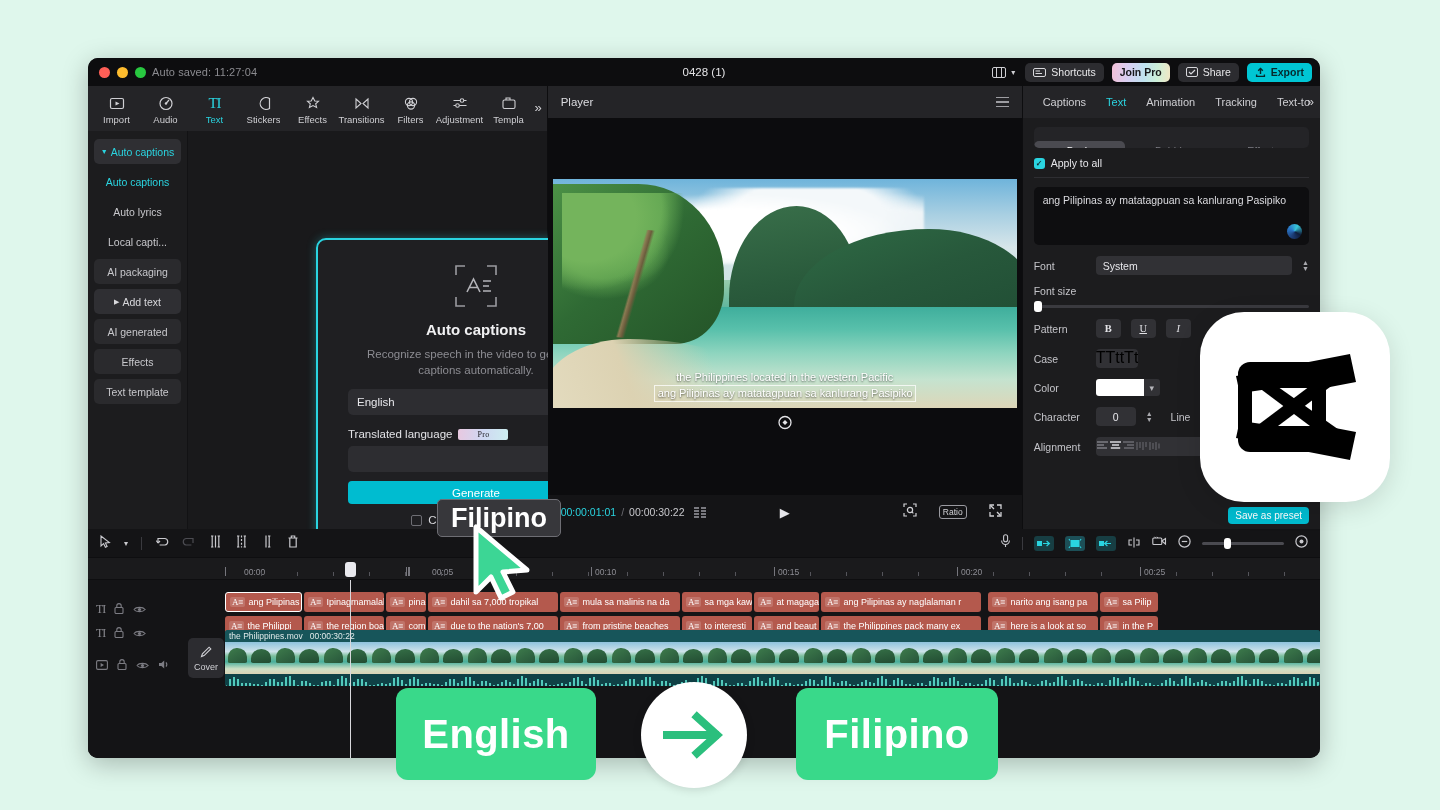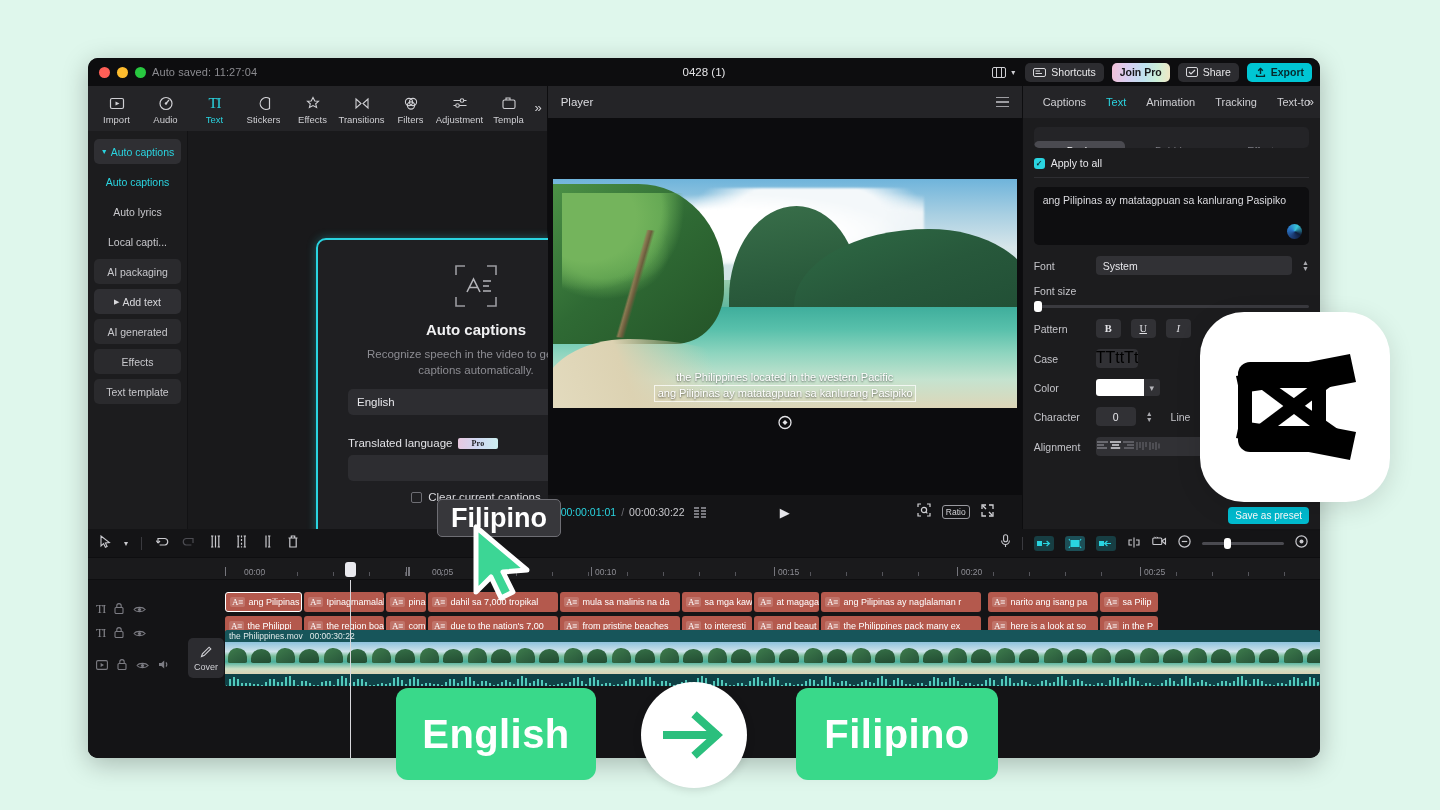--- a/index.html
+++ b/index.html
@@ -155,27 +155,27 @@
     background: #2d2d31;
     display: flex; align-items: center;
     padding: 0 9px;
     font-size: 11.5px; color: #e6e6ea;
     position: relative;
   }
   .select .caret {
     position: absolute; right: 8px; top: 50%; transform: translateY(-50%);
     color: #b6b6bb; font-size: 10px;
   }
-  .tl-row { margin-top: 22px; display: flex; align-items: center; gap: 6px; }
+  .tl-row { margin-top: 13px; display: flex; align-items: center; gap: 6px; }
   .tl-label { font-size: 11.5px; color: #e2e2e6; }
   .pro-badge {
     background: linear-gradient(95deg,#e8c8e0,#cfd8f2,#cdeef0);
     color: #1a1a1e;
-    font-size: 8px; font-weight: bold;
-    border-radius: 2px; padding: 1px 13px;
+    font-size: 8px; font-weight: normal;
+    border-radius: 2px; padding: 1px 19px;
     font-family: "Liberation Serif", serif;
     letter-spacing: .3px;
     text-align: center;
   }
   .generate-btn {
     margin-top: 9px;
     height: 23px; border-radius: 4px;
     background: #00bcd0;
     display: flex; align-items: center; justify-content: center;
     font-size: 11.5px; color: #fff;
@@ -316,21 +316,21 @@
   }
   .tc-cur { font-size: 10.5px; color: #2ad4e0; }
   .tc-sep { font-size: 10.5px; color: #6d6d73; margin: 0 5px; }
   .tc-tot { font-size: 10.5px; color: #c8c8cc; }
   .pf-icon { margin-left: 9px; display:flex; align-items:center; }
   .play-btn {
     position: absolute; left: 50%; transform: translateX(-50%);
     color: #e6e6ea; font-size: 13px;
   }
   .pf-right {
-    position: absolute; right: 28px; display: flex; align-items: center; gap: 11px;
+    position: absolute; right: 20px; display: flex; align-items: center; gap: 22px;
   }
   .ratio-pill {
     border: 1px solid #9a9aa0; border-radius: 3px;
     font-size: 8.5px; color: #d2d2d6; padding: 1px 3px;
   }
 
   
   .inspector {
     flex: 1;
     background: #1c1c1e;
@@ -766,20 +766,23 @@
               <div class="tl-row">
                 <span class="tl-label">Translated language</span>
                 <span class="pro-badge">Pro</span>
               </div>
 
               <div class="select" style="margin-top:6px;">
                 <span></span>
                 <span class="caret">▾</span>
               </div>
 
+              <div class="generate-btn">
+                <span>Generate</span>
+              </div>
 
               <div class="clear-row">
                 <span class="cb"></span>
                 <span>Clear current captions</span>
               </div>
             </div>
 
             <div class="chip-filipino">Filipino</div>
             <div class="cursor-arrow">
               <svg width="66" height="78" viewBox="0 0 66 78">

